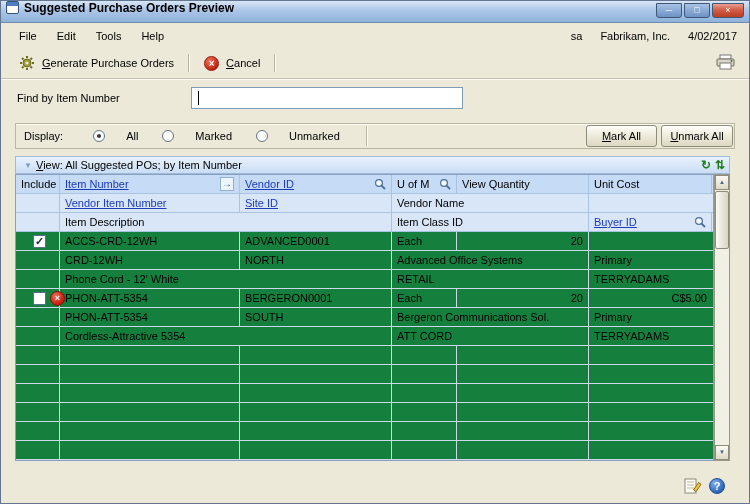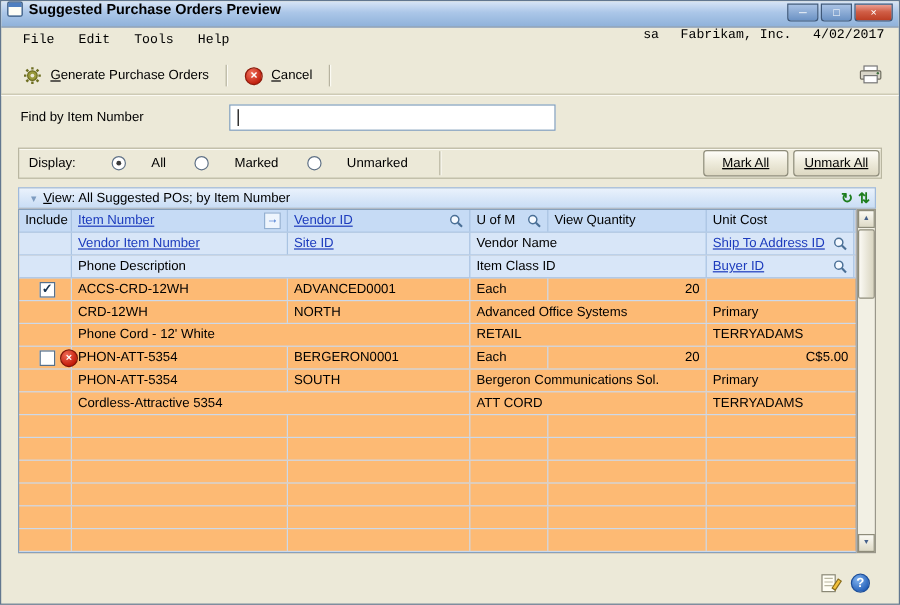--- a/index.html
+++ b/index.html
@@ -17,21 +17,21 @@
   .title-text { margin-left: 5px; font-weight: bold; font-size: 12px; flex: 1;
                 white-space: nowrap; overflow: hidden; }
   .win-btns { display: flex; gap: 2px; align-self: flex-start; margin-top: 2px; }
   .win-btn { width: 26px; height: 15px; border: 1px solid #3f5878; border-radius: 0 0 3px 3px;
              background: linear-gradient(#a9c2e4,#6b92c4); color: #fff; font-size: 9px;
              line-height: 13px; text-align: center; cursor: default; }
   .win-btn.close { width: 32px; background: linear-gradient(#ec9f93,#d05e46 45%,#bc3d23); }
 
   
   .menubar { position: absolute; top: 23px; left: 0; right: 0; height: 24px;
-             display: flex; padding: 0 8px; font-family: Liberation Mono, monospace; }
+             display: flex; align-items: center; padding: 0 8px; }
   .menu-item { padding: 4px 10px; }
   .menu-right { margin-left: auto; display: flex; gap: 18px; padding-right: 4px; }
 
   
   .toolbar { position: absolute; top: 47px; left: 0; right: 0; height: 31px;
              border-bottom: 1px solid #c6c2ac; box-shadow: 0 1px 0 #fbfaf3;
              display: flex; align-items: center; padding: 0 12px; }
   .tb-btn { display: flex; align-items: center; gap: 7px; padding: 3px 6px; }
   .tb-sep { width: 2px; height: 18px; border-left: 1px solid #b7b3a0; border-right: 1px solid #fbfaf3; margin: 0 8px; }
   .accel::first-letter { text-decoration: underline; }
@@ -56,35 +56,35 @@
   .radio-group { display: flex; align-items: center; gap: 24px; margin-left: 30px; }
   .radio-item { display: flex; align-items: center; gap: 21px; }
   .radio { width: 12px; height: 12px; border-radius: 50%; border: 1px solid #5f7186;
            background: #fff; position: relative; flex: none; }
   .radio.sel::after { content: ""; position: absolute; left: 3px; top: 3px; width: 4px; height: 4px;
                       border-radius: 50%; background: #3a3a3a; }
   .strip-sep { width: 2px; height: 20px; border-left: 1px solid #b9b6a1; border-right: 1px solid #fbfaf3;
                margin-left: 26px; }
   .btn { position: absolute; height: 22px; background: linear-gradient(#fefdf9,#efecdd 45%,#ddd8c2);
          border: 1px solid #8e8c7a; border-radius: 3px; text-align: center; line-height: 20px;
-         font-size: 11px; text-decoration: underline; }
+         font-size: 11px; }
   .btn-markall { left: 585px; top: 124px; width: 71px; }
   .btn-unmarkall { left: 660px; top: 124px; width: 72px; }
 
   
   .viewbar { position: absolute; left: 14px; top: 155px; width: 715px; height: 18px;
              background: linear-gradient(#eaf2fc,#c9ddf5); border: 1px solid #9fbadd;
              display: flex; align-items: center; padding: 0 4px; }
   .vb-dd { color: #7e9cc0; font-size: 9px; width: 16px; text-align: center; }
   .vb-right { margin-left: auto; display: flex; gap: 4px; align-items: center; }
   .vb-ic { color: #1d7d1d; font-weight: bold; font-size: 12px; line-height: 15px; }
 
   
   .grid { position: absolute; left: 14px; top: 173px; width: 699px; height: 287px;
-          border: 1px solid #87a1bd; background: #fdba74; display: flex; flex-direction: column; }
+          border: 1px solid #87a1bd; background: #15803d; display: flex; flex-direction: column; }
   .trow { display: flex; height: 19px; border-bottom: 1px solid #ccd9ea; flex: none; }
   .trow.hdr { border-bottom: 1px solid #a9c3e2; }
   .hdr1 { background: #c6dbf5; }
   .hdr23 { background: #d8e6f8; }
   .cell { height: 100%; padding: 2px 5px; border-right: 1px solid #ccd9ea;
           overflow: hidden; white-space: nowrap; display: flex; align-items: center; }
   .hdr .cell { border-right: 1px solid #a9c3e2; }
   .c1 { width: 44px; overflow: visible; }
   .c2 { width: 180px; }
   .c3 { width: 152px; }
@@ -251,34 +251,25 @@
 
     <div class="trow hdr hdr23">
       <div class="cell c1"></div>
       <div class="cell c2">
         <span class="hlink">Vendor Item Number</span>
       </div>
       <div class="cell c3">
         <span class="hlink">Site ID</span>
       </div>
       <div class="cell c45">Vendor Name</div>
-      <div class="cell c6">
-        <span class="hlink">Ship To Address ID</span>
-        <span class="mag">
-          <svg width="12" height="12" viewBox="0 0 12 12">
-              <circle cx="5" cy="5" r="3.4" fill="#f4f9ff" stroke="#4a6f96" stroke-width="1.2"></circle>
-              <line x1="7.6" y1="7.6" x2="11" y2="11" stroke="#4a6f96" stroke-width="1.8"></line>
-            </svg>
-        </span>
-      </div>
     </div>
 
     <div class="trow hdr hdr23">
       <div class="cell c1"></div>
-      <div class="cell c23">Phone Description</div>
+      <div class="cell c23">Item Description</div>
       <div class="cell c45">Item Class ID</div>
       <div class="cell c6">
         <span class="hlink">Buyer ID</span>
         <span class="mag">
           <svg width="12" height="12" viewBox="0 0 12 12">
               <circle cx="5" cy="5" r="3.4" fill="#f4f9ff" stroke="#4a6f96" stroke-width="1.2"></circle>
               <line x1="7.6" y1="7.6" x2="11" y2="11" stroke="#4a6f96" stroke-width="1.8"></line>
             </svg>
         </span>
       </div>

